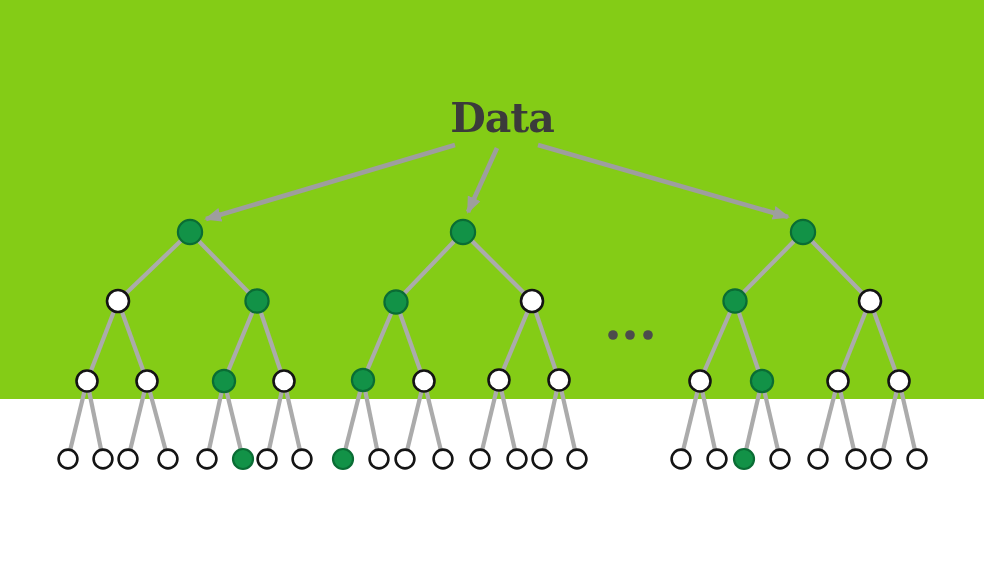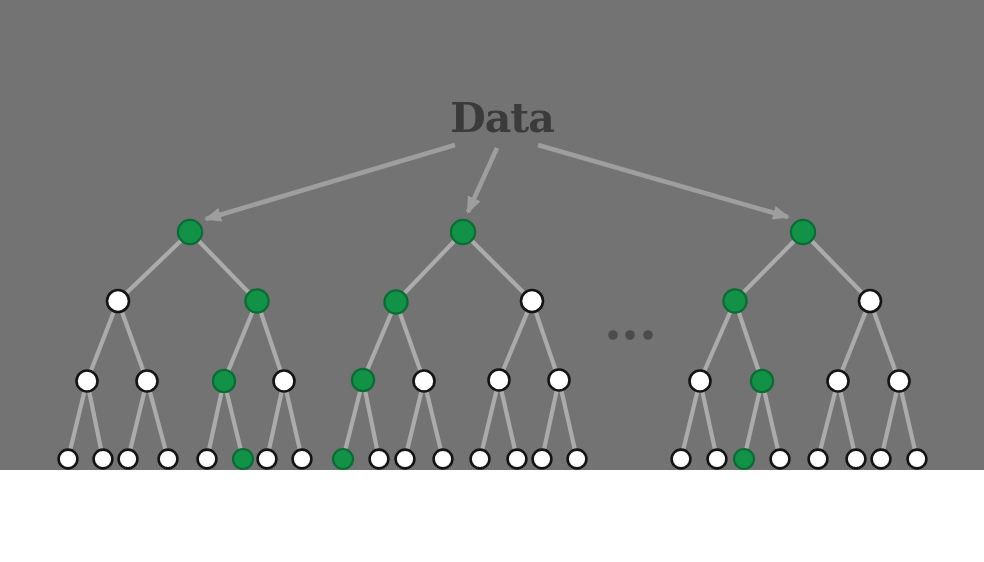--- a/index.html
+++ b/index.html
@@ -7,22 +7,22 @@
     padding: 0;
     background: #ffffff;
     width: 984px;
     height: 562px;
     overflow: hidden;
     font-family: "DejaVu Sans", sans-serif;
   }
   #stage {
     position: relative;
     width: 984px;
-    height: 470px;
-    background: #737373;
+    height: 399px;
+    background: #84cc16;
     text-align: center;
   }
   svg { display: block; }
   .diagram-title {
     font-family: "DejaVu Serif", "Liberation Serif", serif;
     font-weight: 700;
     font-size: 41px;
     letter-spacing: -1px;
   }
 </style>

